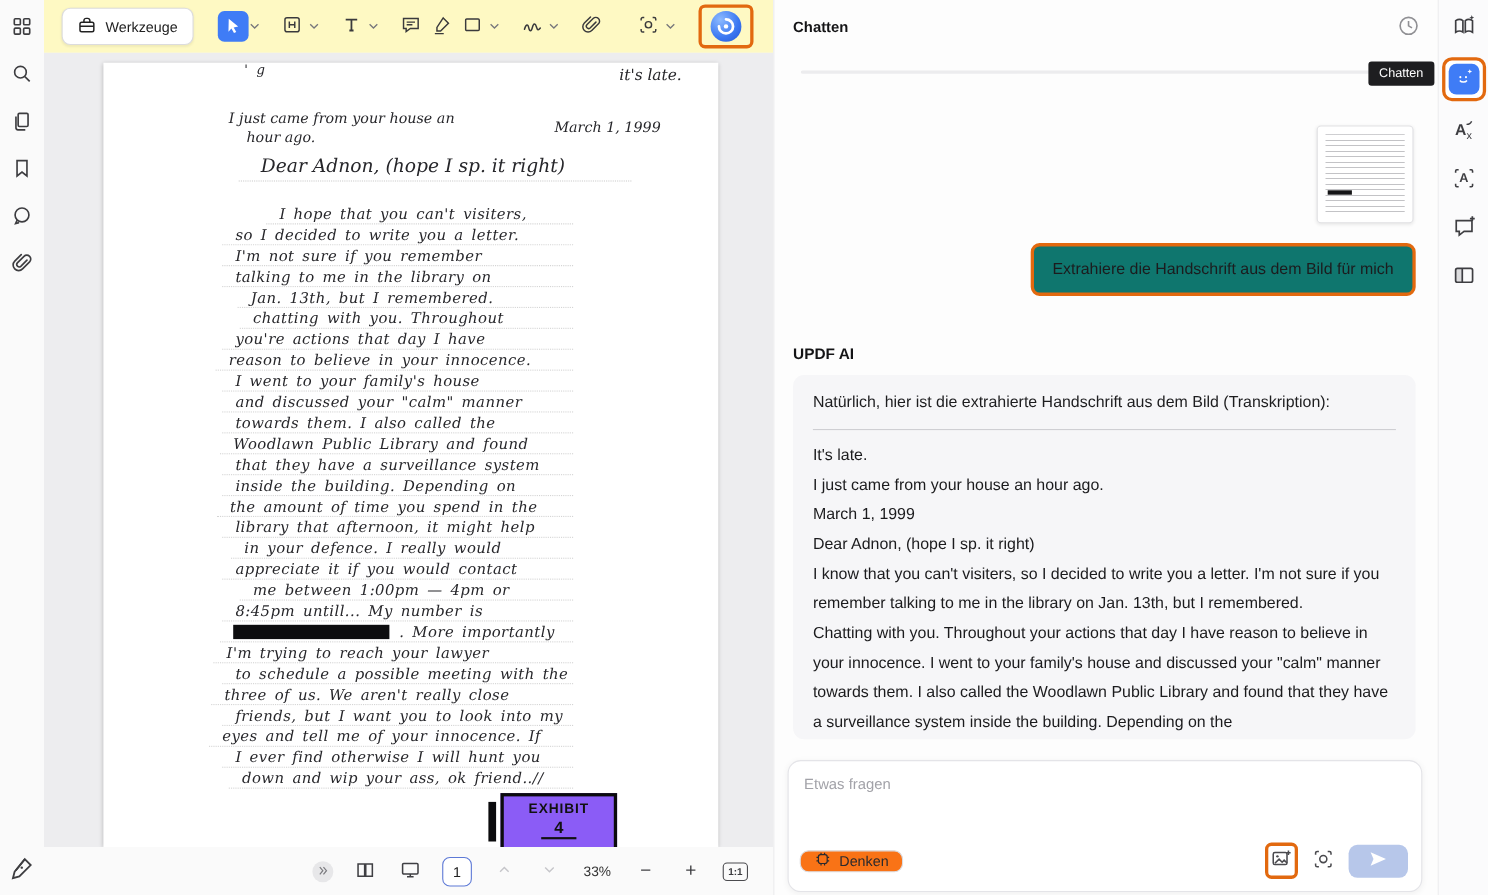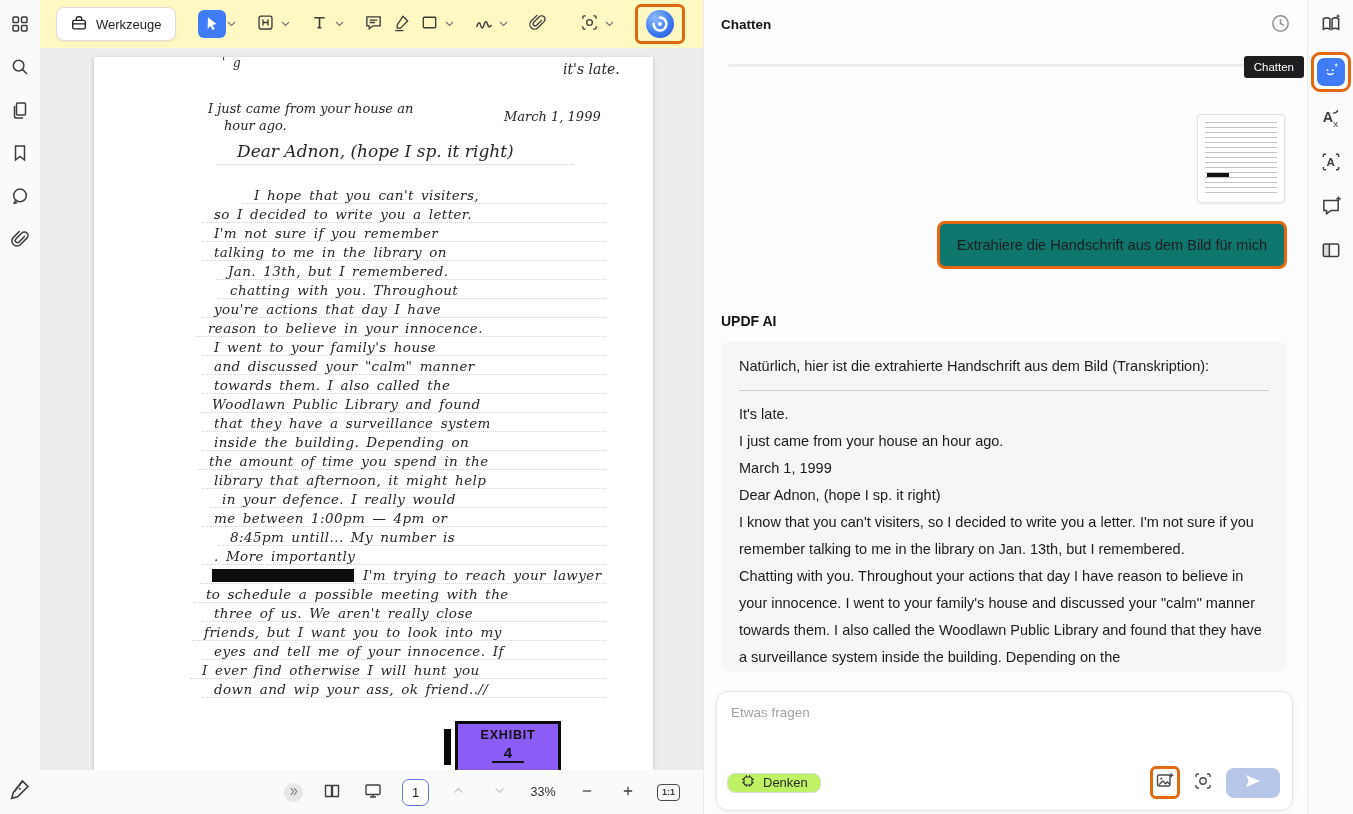--- a/index.html
+++ b/index.html
@@ -79,21 +79,21 @@
   .ai-name{position:absolute;left:17px;top:313px;font-size:14px;font-weight:bold;color:#141416}
   .ai-card{position:absolute;left:17px;right:20px;top:341px;height:331px;background:#f6f6f8;border-radius:10px;padding:15px 18px;overflow:hidden}
   .ai-intro{font-size:14.5px;color:#1d1d1f;line-height:20px}
   .ai-hr{border:none;border-top:1px solid #cfcfd3;margin:14px 0 10px}
   .tr-line{font-size:14.5px;line-height:27px;color:#1b1b1d}
 
   .chat-input{position:absolute;left:12px;right:14px;bottom:3px;height:120px;background:#fff;border:1px solid #e4e4e8;border-radius:12px;box-shadow:0 1px 6px rgba(0,0,0,.05)}
   .chat-textarea{position:absolute;left:0;top:0;width:100%;height:58px;border:none;resize:none;outline:none;background:none;font-family:inherit;font-size:13.5px;color:#222;padding:13px 14px}
   .chat-textarea::placeholder{color:#a2a2a8}
   .input-row{position:absolute;left:10px;right:12px;bottom:11px;display:flex;align-items:center}
-  .think-btn{display:flex;align-items:center;gap:7px;height:20px;padding:0 12px;border:1px solid #dcdce0;border-radius:8px;background:#bef264;font-size:13px;color:#2a2a2e;cursor:pointer;font-family:inherit}
+  .think-btn{display:flex;align-items:center;gap:7px;height:20px;padding:0 12px;border:1px solid #dcdce0;border-radius:8px;background:#f97316;font-size:13px;color:#2a2a2e;cursor:pointer;font-family:inherit}
   .input-right{margin-left:auto;display:flex;align-items:center;gap:13px}
   .img-hl{border:3px solid #e2690f;border-radius:6px;padding:2px;display:flex}
   .icon-btn{background:none;border:none;padding:0;color:#4a4a4e;display:flex;cursor:pointer}
   .send-btn{width:54px;height:30px;border:none;border-radius:8px;background:#b7c7ea;display:flex;align-items:center;justify-content:center;color:#fff;cursor:default}
 
   
   .right-rail{width:46px;flex:none;background:#fbfbfc;border-left:1px solid #ededef;display:flex;flex-direction:column;align-items:center;padding-top:8px;gap:10px;z-index:3}
   .rr-item{width:34px;height:34px;display:flex;align-items:center;justify-content:center;color:#3e3e42;background:none;border:none;padding:0;cursor:pointer}
   .rr-ai-box{width:40px;height:40px;border:3px solid #e2690f;border-radius:9px;display:flex;align-items:center;justify-content:center;background:#fff;padding:0;cursor:pointer}
   .rr-ai{width:28px;height:28px;border-radius:7px;background:#3f7cf6;color:#fff;display:flex;align-items:center;justify-content:center}
@@ -292,20 +292,21 @@
             <div class="hw-line">reason to believe in your innocence.</div>
             <div class="hw-line">I went to your family's house</div>
             <div class="hw-line">and discussed your "calm" manner</div>
             <div class="hw-line">towards them. I also called the</div>
             <div class="hw-line">Woodlawn Public Library and found</div>
             <div class="hw-line">that they have a surveillance system</div>
             <div class="hw-line">inside the building. Depending on</div>
             <div class="hw-line">the amount of time you spend in the</div>
             <div class="hw-line">library that afternoon, it might help</div>
             <div class="hw-line">in your defence. I really would</div>
+            <div class="hw-line">appreciate it if you would contact</div>
             <div class="hw-line">me between 1:00pm — 4pm or</div>
             <div class="hw-line">8:45pm untill...  My number is</div>
             <div class="hw-line">. More importantly</div>
             <div class="hw-line">I'm trying to reach your lawyer</div>
             <div class="hw-line">to schedule a possible meeting with the</div>
             <div class="hw-line">three of us. We aren't really close</div>
             <div class="hw-line">friends, but I want you to look into my</div>
             <div class="hw-line">eyes and tell me of your innocence. If</div>
             <div class="hw-line">I ever find otherwise I will hunt you</div>
             <div class="hw-line">down and wip your ass, ok friend..//</div>

